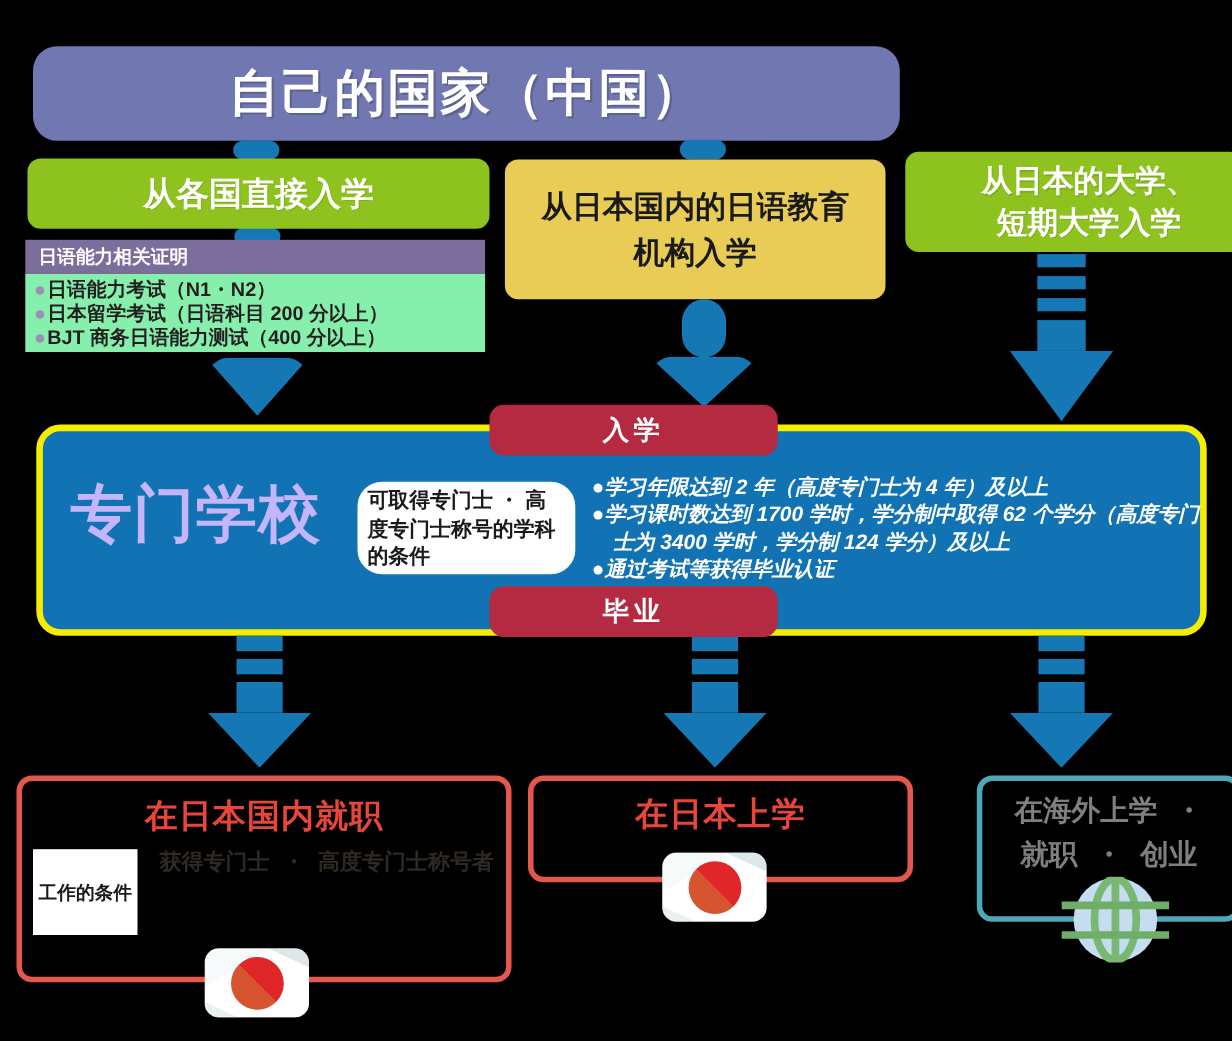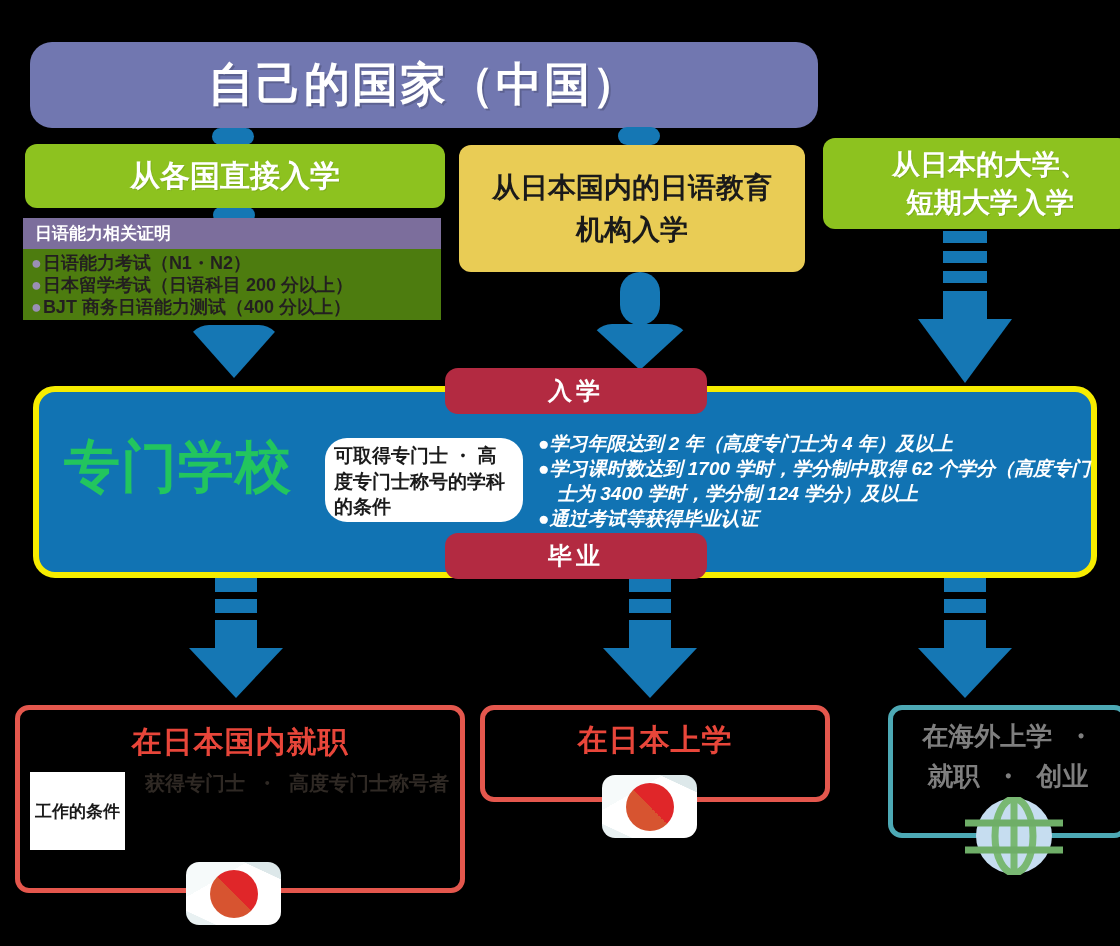--- a/index.html
+++ b/index.html
@@ -32,31 +32,31 @@
   .pathbox { border-radius:12px; display:flex; flex-direction:column; align-items:center; justify-content:center; text-align:center; font-weight:bold; }
   .path-green { background:#8dc21f; color:#fff; text-shadow:1px 1px 0 rgba(0,0,0,0.10); }
   .path-yellow { background:#e9cc55; color:#1a1a1a; }
 
   
   .cert { left:23px; top:218px; width:418px; height:102px; }
   .cert-header {
     height:31px; background:#7c6e9c; color:#fff; font-size:17px; font-weight:bold;
     display:flex; align-items:center; padding-left:12px;
   }
-  .cert-body { background:#4d7c0f; padding:3px 8px 0 8px; height:68px; }
+  .cert-body { background:#86efac; padding:3px 8px 0 8px; height:68px; }
   .cert-body ul { margin:0; padding:0; list-style:none; }
   .cert-body li { font-size:18px; line-height:22px; color:#231f20; font-weight:bold; white-space:nowrap; }
   .cert-body li::before { content:"●"; color:#9a8fb5; margin-right:1px; }
 
   
   .school {
     left:33px; top:386px; width:1064px; height:192px; box-sizing:border-box;
     background:#1173b3; border:6px solid #f6ec00;
   }
-  .school-name { left:64px; top:430px; color:#22c55e; font-size:56px; font-weight:bold; letter-spacing:1px; z-index:2; }
+  .school-name { left:64px; top:430px; color:#c4b5fd; font-size:56px; font-weight:bold; letter-spacing:1px; z-index:2; }
   .cond-box {
     left:325px; top:438px; width:198px; height:84px; box-sizing:border-box;
     background:#fff; color:#1a1a1a; font-size:19px; font-weight:bold; line-height:1.35;
     padding:5px 9px; z-index:2;
   }
   .reqs { left:538px; top:431px; width:552px; z-index:2; }
   .reqs ul { margin:0; padding:0; list-style:none;font-style:italic; }
   .reqs li { color:#fff; font-size:19px; line-height:25px; font-weight:bold; padding-left:19px; text-indent:-19px; }
   .reqs li::before { content:"●"; }
 

